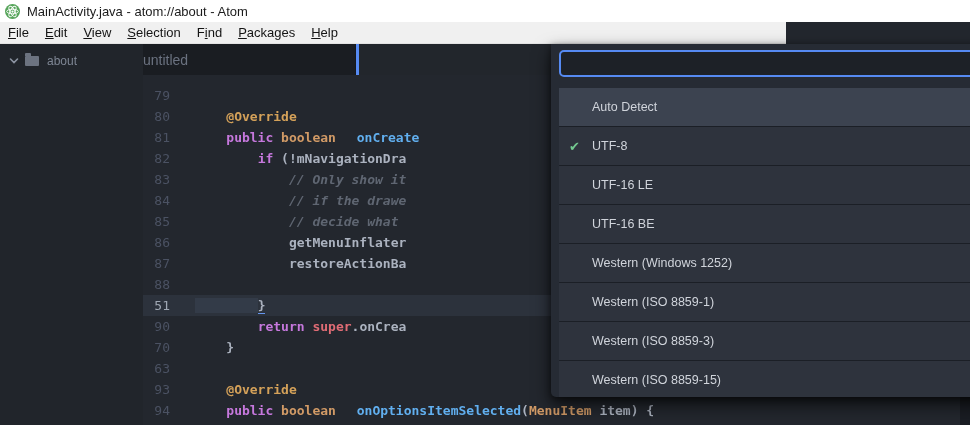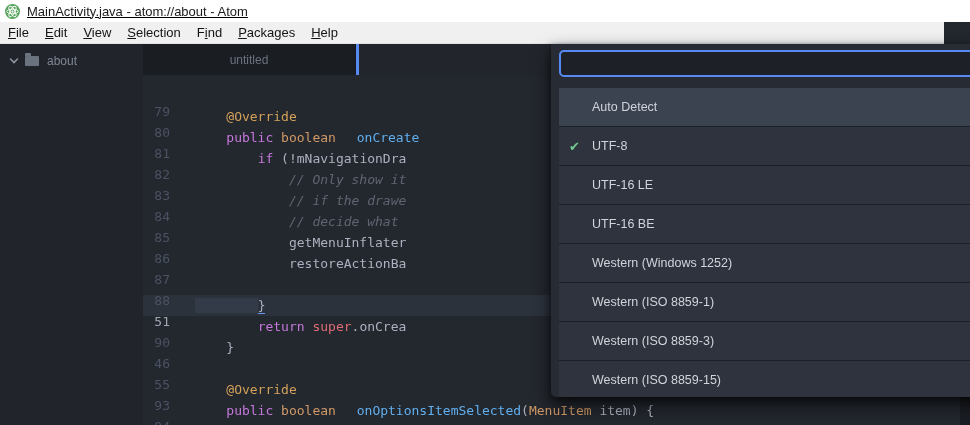--- a/index.html
+++ b/index.html
@@ -2,26 +2,26 @@
 <html><head>
 <meta charset="utf-8">
 <style>
   * { margin:0; padding:0; box-sizing:border-box; }
   html,body { width:970px; height:425px; overflow:hidden; background:#23272e;
               font-family:"Liberation Sans", sans-serif; }
   #screen { position:relative; width:970px; height:425px; overflow:hidden; }
 
   
   .titlebar { position:absolute; left:0; top:0; width:970px; height:22px;
-              background:#ffffff; display:flex; align-items:center;text-decoration:underline; }
+              background:#ffffff; display:flex; align-items:center; }
   .app-icon { width:15px; height:15px; margin-left:5px; flex:0 0 auto; }
   .title-text { margin-left:7px; font-size:13px; color:#1b1b1b; white-space:nowrap; }
 
   
-  .menubar { position:absolute; left:0; top:22px; width:944px; height:22px;
+  .menubar { position:absolute; left:0; top:22px; width:786px; height:22px;
              background:#f0f0f0; display:flex; align-items:center; border-bottom:1px solid #e3e3e3;}
   .menu-item { font-size:13px; color:#141414; padding:2px 8px; cursor:default; white-space:nowrap; }
   .menu-item u { text-decoration:underline; }
 
   
   .main { position:absolute; left:0; top:44px; width:970px; height:381px; background:#a21caf; }
 
   
   .treeview { position:absolute; left:0; top:0; width:143px; height:381px; background:#21252b; }
   .tree-item { position:absolute; left:0; top:6px; width:143px; height:22px;
@@ -30,31 +30,31 @@
   .folder-ic { position:relative; margin-left:6px; width:14px; height:10px;
                background:#6c7380; border-radius:1px; }
   .folder-ic::before { content:""; position:absolute; left:0; top:-3px; width:6px; height:3px;
                        background:#6c7380; border-radius:1px 1px 0 0; }
   .tree-label { margin-left:8px; }
 
   
   .editor { position:absolute; left:143px; top:0; width:827px; height:381px; background:#23272e; }
   .tabbar { position:absolute; left:0; top:0; width:827px; height:31px; background:#22262c; }
   .tab { position:absolute; left:0; top:0; width:213px; height:31px; background:#1a1d22;
-         color:#6b7280; font-size:12px; display:flex; align-items:center; justify-content:center;
+         color:#6b7280; font-size:14px; display:flex; align-items:center; 
          border-right:1px solid #15181c; cursor:default; }
   .pane-indicator { position:absolute; left:213px; top:0; width:3px; height:31px; background:#568af2; }
 
   
   .code-area { position:absolute; left:0; top:31px; width:827px; height:350px; overflow:hidden;
                font-family:"DejaVu Sans Mono", monospace; font-size:13px; line-height:21px;
                padding-top:10px; }
   .code-line { display:flex; height:21px; white-space:pre; }
-  .code-line .ln { flex:0 0 27px; text-align:right; color:#4b5263;margin-top:16px; }
-  .code-line .ct { padding-left:25px; white-space:pre; }
+  .code-line .ln { flex:0 0 27px; text-align:right; color:#4b5263; }
+  .code-line .ct { padding-left:25px; white-space:pre;font-weight:bold; }
   .code-line.hl { background:#2c323c; }
   .code-line.hl .ln { color:#9fa7b3; }
   .tok-kw { color:#c678dd; }
   .tok-ty { color:#d19a66;text-align:center; }
   .tok-fn { color:#61afef;margin-left:13px; }
   .tok-an { color:#d4a159; }
   .tok-cm { color:#5f6672; font-style:italic; }
   .tok-pl { color:#abb2bf; }
   .tok-red { color:#e06c75; }
   .tok-bm { color:#abb2bf; border-bottom:1px solid #6494ed; }
@@ -133,22 +133,22 @@
           <div class="code-line"><span class="ln">81</span><span class="ct"><span class="tok-pl">    </span><span class="tok-kw">public</span><span class="tok-pl"> </span><span class="tok-ty">boolean</span><span class="tok-pl"> </span><span class="tok-fn">onCreate</span></span></div>
           <div class="code-line"><span class="ln">82</span><span class="ct"><span class="tok-pl">        </span><span class="tok-kw">if</span><span class="tok-pl"> (!</span><span class="tok-pl">mNavigationDra</span></span></div>
           <div class="code-line"><span class="ln">83</span><span class="ct"><span class="tok-cm">            // Only show it</span></span></div>
           <div class="code-line"><span class="ln">84</span><span class="ct"><span class="tok-cm">            // if the drawe</span></span></div>
           <div class="code-line"><span class="ln">85</span><span class="ct"><span class="tok-cm">            // decide what</span></span></div>
           <div class="code-line"><span class="ln">86</span><span class="ct"><span class="tok-pl">            getMenuInflater</span></span></div>
           <div class="code-line"><span class="ln">87</span><span class="ct"><span class="tok-pl">            restoreActionBa</span></span></div>
           <div class="code-line"><span class="ln">88</span></div>
           <div class="code-line hl"><span class="ln">51</span><span class="ct"><span class="tok-sel tok-pl">        </span><span class="tok-bm">}</span></span></div>
           <div class="code-line"><span class="ln">90</span><span class="ct"><span class="tok-pl">        </span><span class="tok-kw">return</span><span class="tok-pl"> </span><span class="tok-red">super</span><span class="tok-pl">.</span><span class="tok-pl">onCrea</span></span></div>
-          <div class="code-line"><span class="ln">46</span><span class="ct"><span class="tok-pl">    }</span></span></div>
-          <div class="code-line"><span class="ln">55</span><span class="ct"></span></div>
+          <div class="code-line"><span class="ln">70</span><span class="ct"><span class="tok-pl">    }</span></span></div>
+          <div class="code-line"><span class="ln">63</span><span class="ct"></span></div>
           <div class="code-line"><span class="ln">93</span><span class="ct"><span class="tok-an">    @Override</span></span></div>
           <div class="code-line"><span class="ln">94</span><span class="ct"><span class="tok-pl">    </span><span class="tok-kw">public</span><span class="tok-pl"> </span><span class="tok-ty">boolean</span><span class="tok-pl"> </span><span class="tok-fn">onOptionsItemSelected</span><span class="tok-pl">(</span><span class="tok-ty">MenuItem</span><span class="tok-pl"> item) {</span></span></div>
           <div class="code-line"><span class="ln">95</span><span class="ct"><span class="tok-cm">        // Handle action bar item clicks here. The action ba</span></span></div>
         </div>
       <div class="editor-scrollbar"></div>
 
       <div class="modal">
         <input type="text" value="" style="">
         <div class="enc-list" id="enc-list">
             <div class="enc-row sel">

